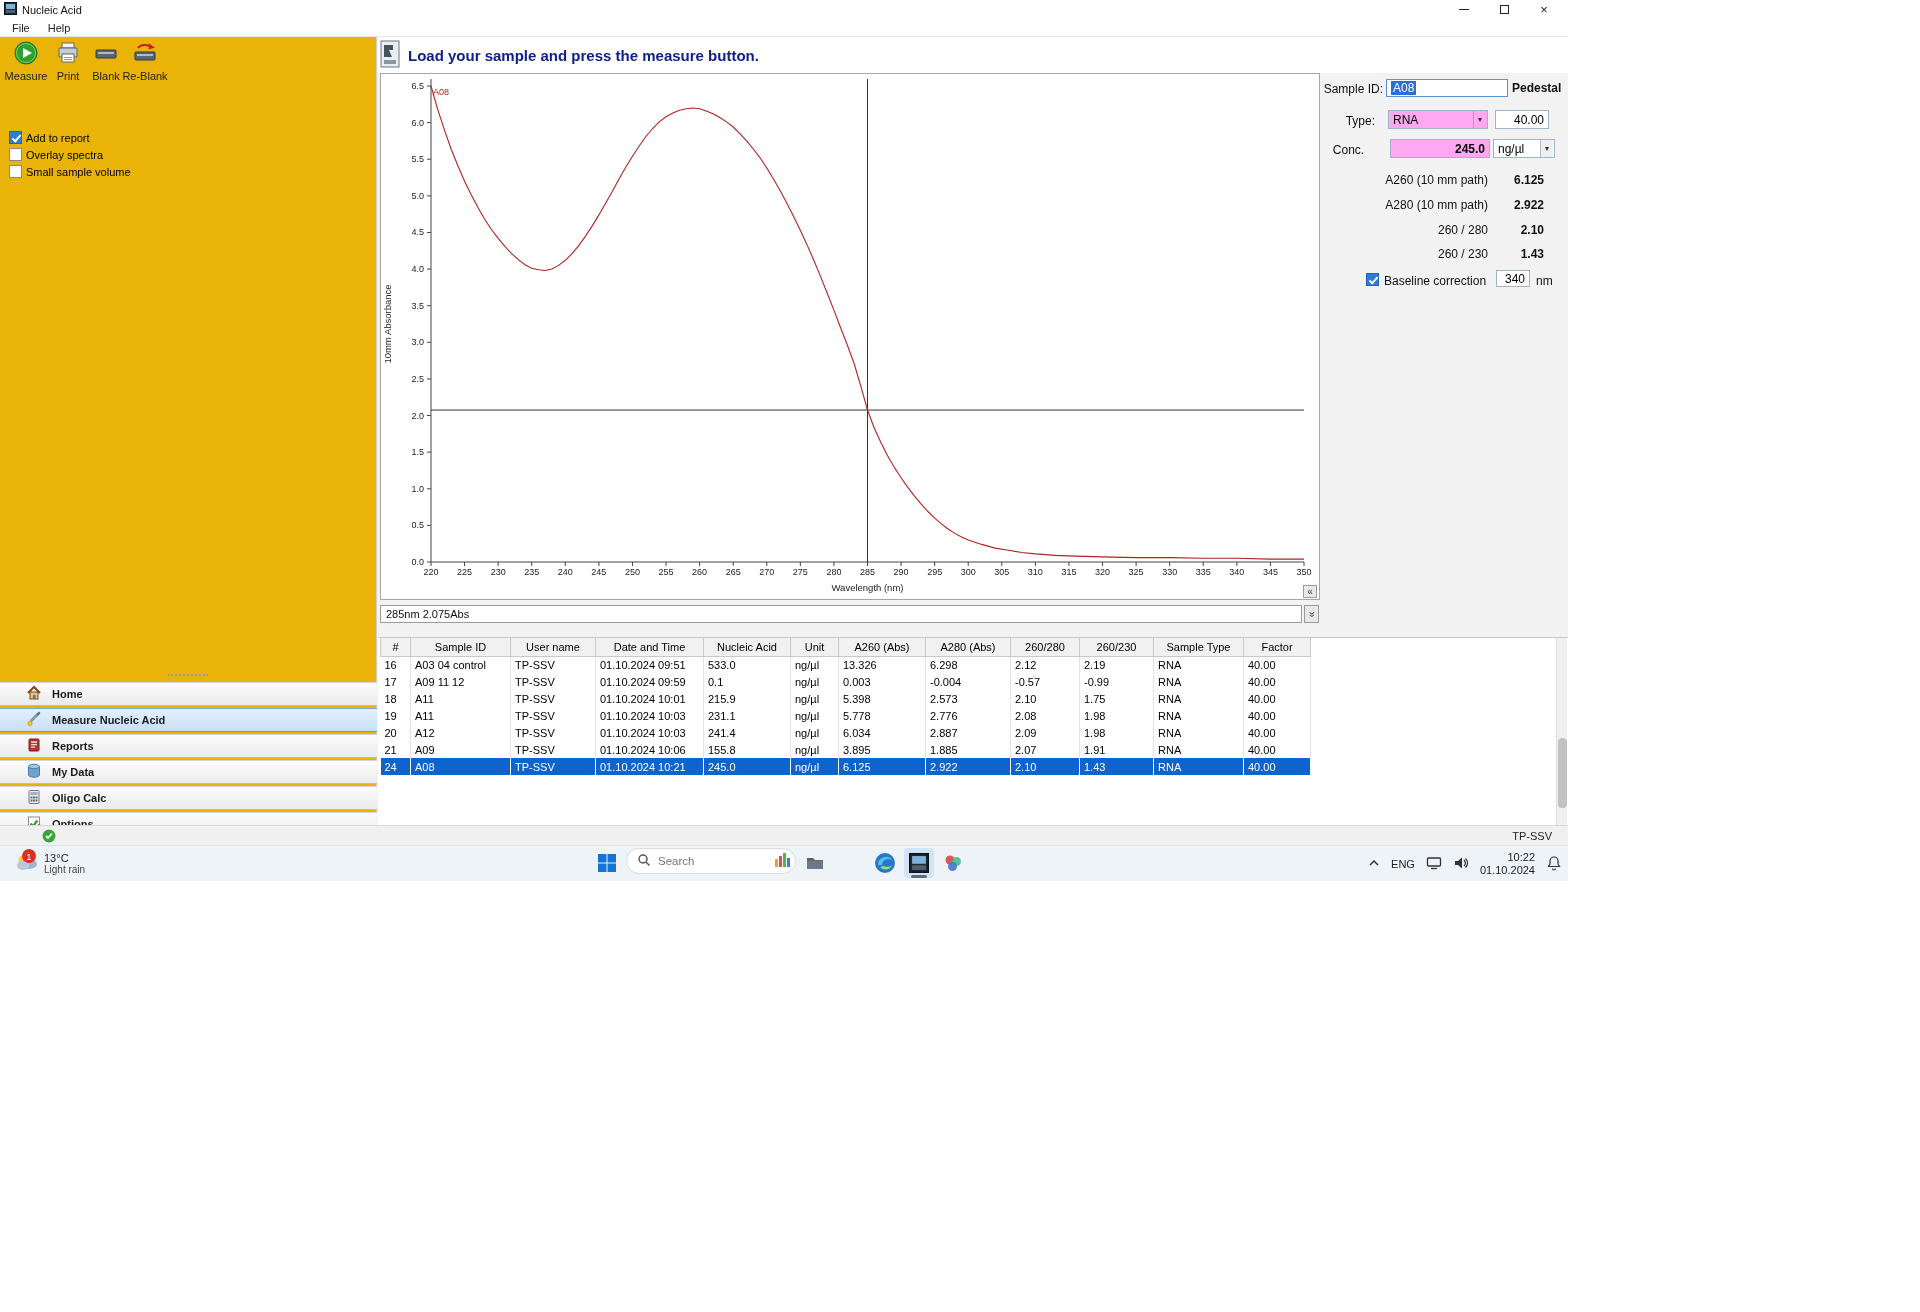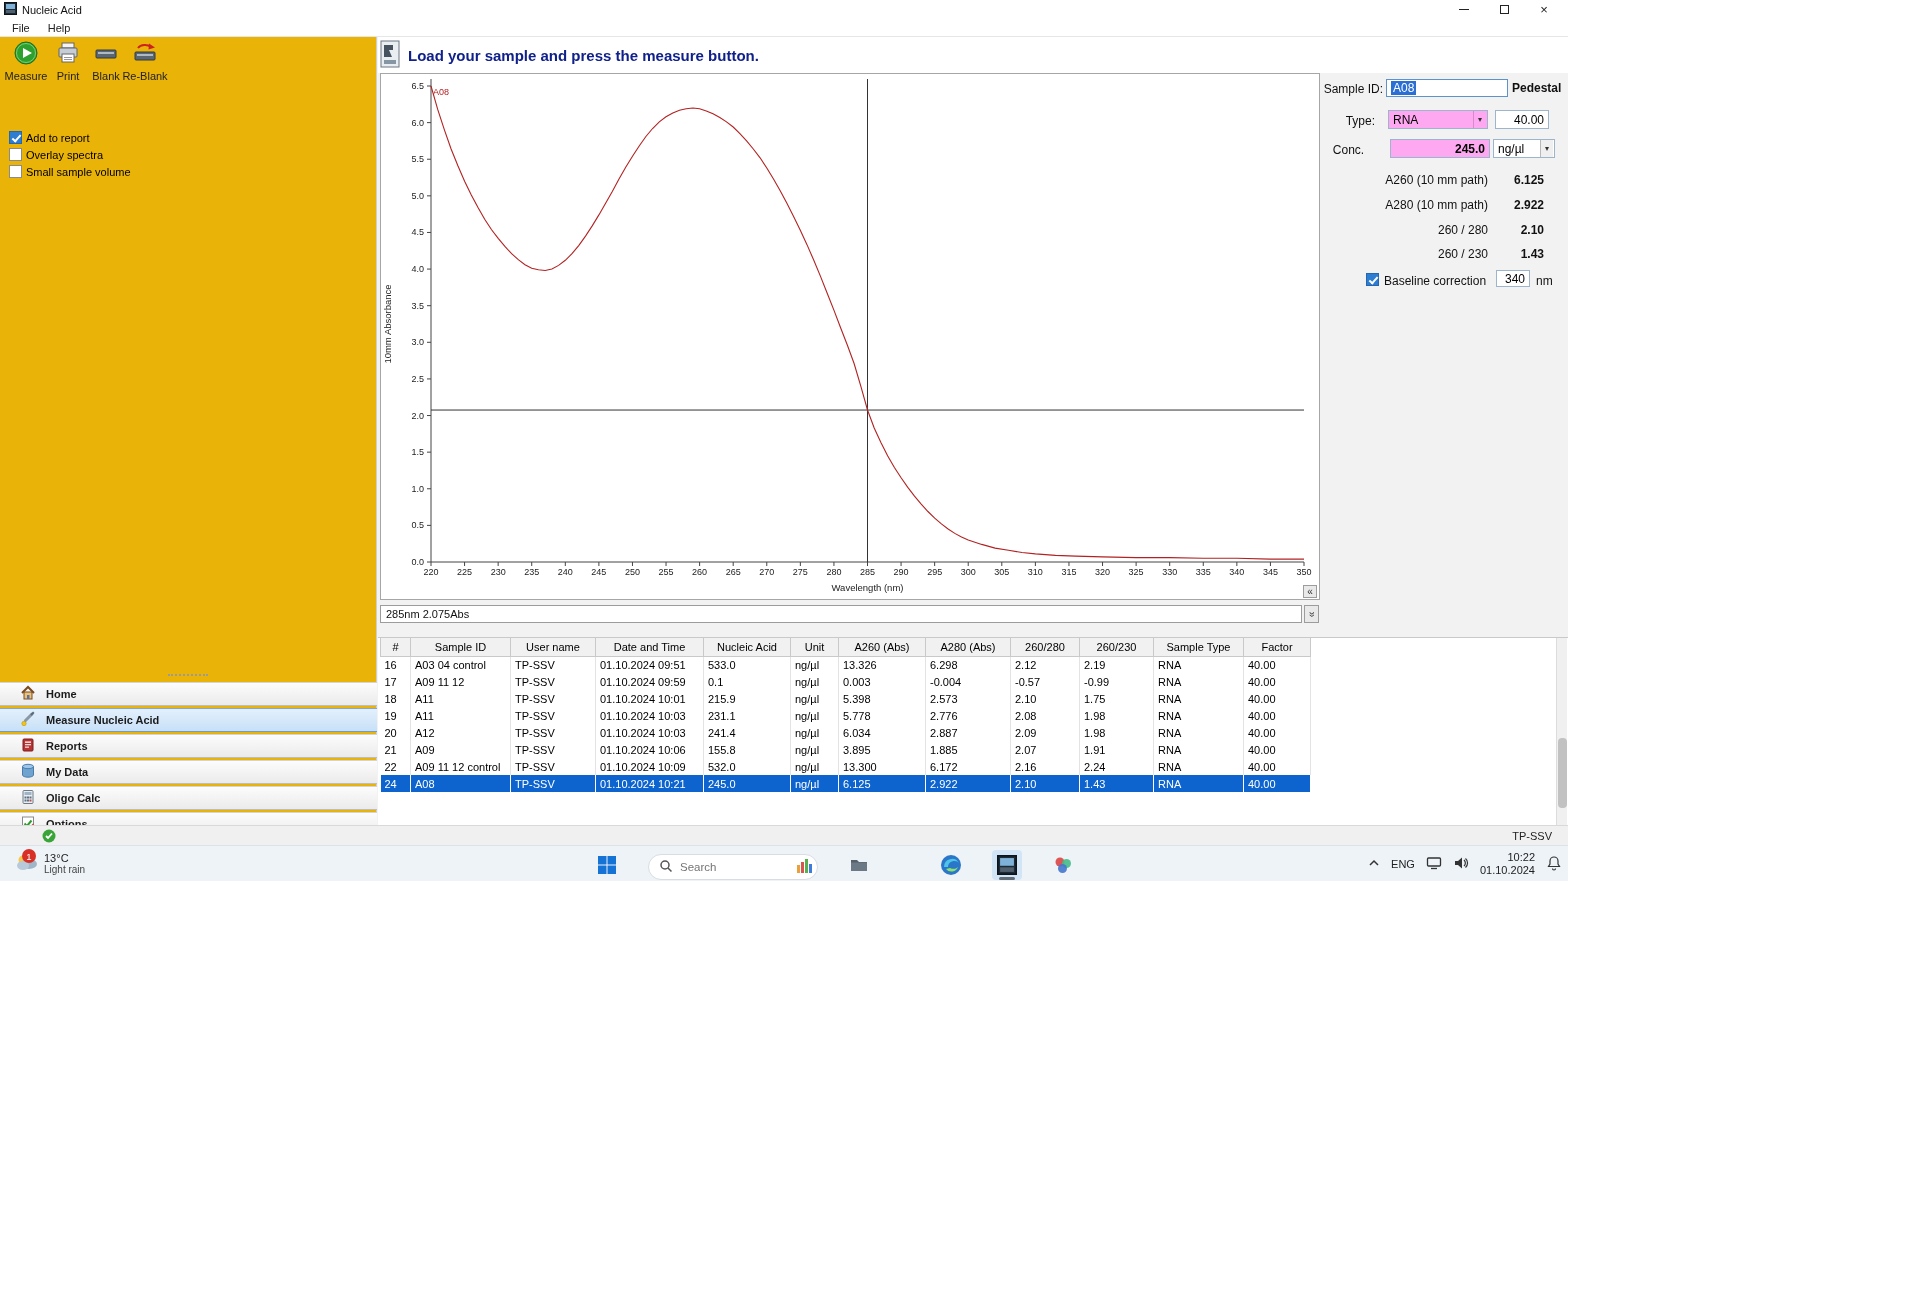--- a/index.html
+++ b/index.html
@@ -22,21 +22,21 @@
   
   .left-panel{position:absolute;left:0;top:37px;width:377px;height:788px;background:#eab308;border-right:1px solid #cfcfcf}
   .tool-btn{position:absolute;top:3px;width:40px;display:flex;flex-direction:column;align-items:center;gap:2px;background:transparent;border:none;font-size:11px;color:#222;cursor:default}
   .cb-row{position:absolute;left:9px;display:flex;align-items:center;gap:4px}
   .cb{width:13px;height:13px;border:1px solid #8a8a8a;background:#fff;display:inline-block;position:relative;flex:0 0 auto}
   .cb.checked{background:#2d7dd2;border-color:#2467b0}
   .cb.checked::after{content:"";position:absolute;left:4px;top:1px;width:3px;height:7px;border:solid #fff;border-width:0 2px 2px 0;transform:rotate(42deg)}
 
   .splitter{position:absolute;left:168px;top:637px;width:40px;height:4px;border-top:2px dotted #9a9a9a}
   .nav{position:absolute;left:0;top:643px;width:377px}
-  .nav-item{height:24px;margin-top:2px;display:flex;align-items:center;gap:10px;padding-left:20px;border-top:1px solid #d4d4d4;border-bottom:1px solid #bdbdbd;background:linear-gradient(#fcfcfc,#ebebeb);font-weight:bold;color:#1b1b1b;cursor:default}
+  .nav-item{height:24px;margin-top:2px;display:flex;align-items:center;gap:10px;padding-left:26px;border-top:1px solid #d4d4d4;border-bottom:1px solid #bdbdbd;background:linear-gradient(#fcfcfc,#ebebeb);font-weight:bold;color:#1b1b1b;cursor:default}
   .nav-item.selected{background:linear-gradient(#e4f0fc,#c7e0f8);border-top:1px solid #7fa9d2;border-bottom:1px solid #6f9cc8}
   .nav-bottom{height:20px;margin-top:3px;background:linear-gradient(#f4f4f4,#dfdfdf);border-top:1px solid #c6c6c6;display:flex;align-items:center;justify-content:flex-end;padding-right:12px;color:#333;font-size:12px}
 
   
   .message-bar{position:absolute;left:378px;top:37px;width:1190px;height:36px;background:#fff;display:flex;align-items:center}
   .message-icon{margin-left:2px}
   .message-text{margin-left:8px;font-size:15px;font-weight:bold;color:#10218b}
 
   .chart-panel{position:absolute;left:380px;top:73px;width:940px;height:527px;background:#fff;border:1px solid #a6a6a6}
   .chart-svg{display:block}
@@ -74,21 +74,21 @@
   .statusbar{position:absolute;left:0;top:825px;width:1568px;height:20px;background:#f0f0f0;border-top:1px solid #d9d9d9}
   .statusbar .shield{position:absolute;left:42px;top:3px}
   .statusbar .user{position:absolute;right:16px;top:4px;color:#222}
 
   
   .taskbar{position:absolute;left:0;top:845px;width:1568px;height:36px;background:#eef3f8;border-top:1px solid #dde2e8}
   .tb-weather{position:absolute;left:8px;top:2px;height:32px;display:flex;align-items:center;gap:4px;padding:0 6px}
   .badge{position:absolute;left:14px;top:1px;min-width:14px;height:14px;border-radius:7px;background:#d93025;color:#fff;font-size:9.5px;display:flex;align-items:center;justify-content:center;padding:0 3px;z-index:2}
   .wtxt{font-size:11px;line-height:12px;color:#222}
   .wdesc{font-size:10px;color:#444}
-  .tb-center{position:absolute;left:592px;top:2px;height:32px;display:flex;align-items:flex-end;gap:26px}
+  .tb-center{position:absolute;left:592px;top:2px;height:32px;display:flex;align-items:flex-start;gap:4px}
   .tb-icon{width:30px;height:30px;display:flex;align-items:center;justify-content:center;border-radius:4px}
   .tb-icon.active{background:#d2e5f6;position:relative}
   .tb-icon.active::after{content:"";position:absolute;bottom:0px;left:7px;width:16px;height:3px;border-radius:2px;background:#5f6b76}
   .search-pill{width:170px;height:26px;border-radius:13px;background:#fff;border:1px solid #d7dde3;display:flex;align-items:center;gap:7px;padding:0 4px 0 10px}
   .search-pill input{border:none;outline:none;flex:1;font-size:11.5px;color:#444;font-family:inherit;background:transparent;min-width:0}
   .tb-tray{position:absolute;right:6px;top:2px;height:32px;display:flex;align-items:center;gap:11px}
   .tray-lang{font-size:11px;color:#222}
   .clock{text-align:right;font-size:11px;line-height:13px;color:#222}
 </style>
 </head>
@@ -506,34 +506,20 @@
             <td>01.10.2024 10:06</td>
             <td>155.8</td>
             <td>ng/µl</td>
             <td>3.895</td>
             <td>1.885</td>
             <td>2.07</td>
             <td>1.91</td>
             <td>RNA</td>
             <td>40.00</td>
           </tr>
-          <tr>
-            <td>22</td>
-            <td>A09 11 12 control</td>
-            <td>TP-SSV</td>
-            <td>01.10.2024 10:09</td>
-            <td>532.0</td>
-            <td>ng/µl</td>
-            <td>13.300</td>
-            <td>6.172</td>
-            <td>2.16</td>
-            <td>2.24</td>
-            <td>RNA</td>
-            <td>40.00</td>
-          </tr>
           <tr class="sel">
             <td>24</td>
             <td>A08</td>
             <td>TP-SSV</td>
             <td>01.10.2024 10:21</td>
             <td>245.0</td>
             <td>ng/µl</td>
             <td>6.125</td>
             <td>2.922</td>
             <td>2.10</td>

